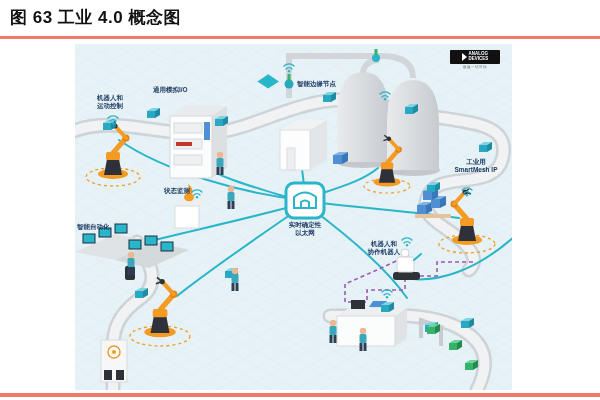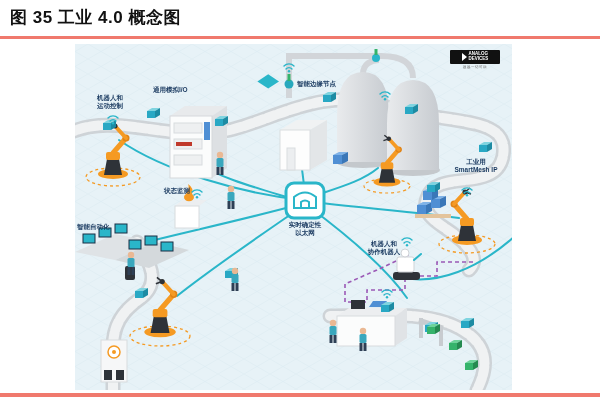--- a/index.html
+++ b/index.html
@@ -19,21 +19,21 @@
   .adi-box{background:#111;color:#fff;display:flex;align-items:center;justify-content:center;
            gap:2px;padding:2px 3px;border-radius:1px;}
   .adi-tri{width:0;height:0;border-left:5px solid #fff;border-top:4px solid transparent;
            border-bottom:4px solid transparent;background:#111;}
   .adi-txt{font-size:4.5px;font-weight:700;line-height:1.1;white-space:pre-line;text-align:left;}
   .adi-tag{font-size:3.5px;color:#666;margin-top:1px;letter-spacing:.5px;}
 </style>
 </head>
 <body>
 
-<div class="fig-title">图 35 工业 4.0 概念图</div>
+<div class="fig-title">图 63 工业 4.0 概念图</div>
 <div class="rule rule-top"></div>
 
 <div class="diagram">
 
 <svg width="437" height="346" viewBox="0 0 437 346">
   <defs>
     <pattern id="diam" width="26" height="15" patternUnits="userSpaceOnUse">
       <path d="M13,0 L26,7.5 L13,15 L0,7.5 Z" fill="none" stroke="#d6e6ee" stroke-width="0.7"></path>
     </pattern>
     <linearGradient id="tankGrad" x1="0" y1="0" x2="1" y2="0">

